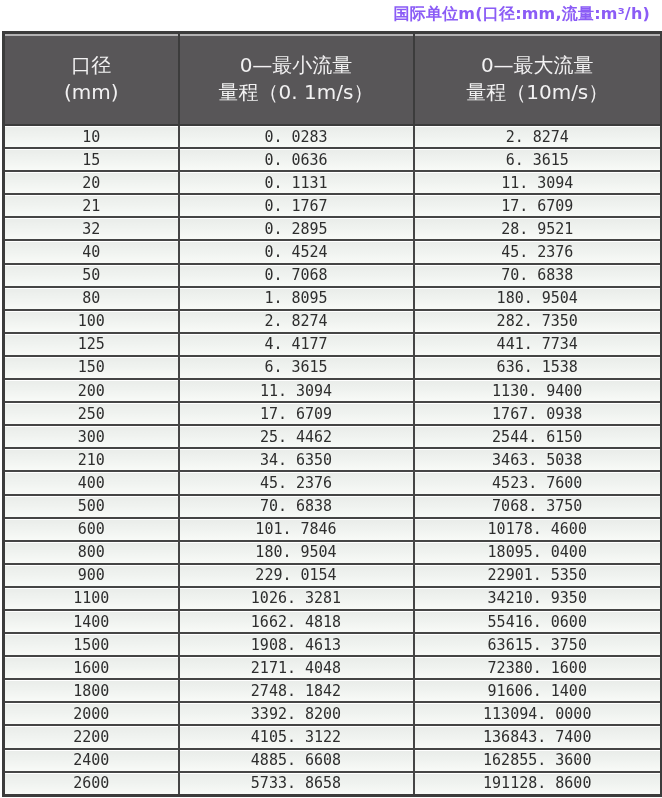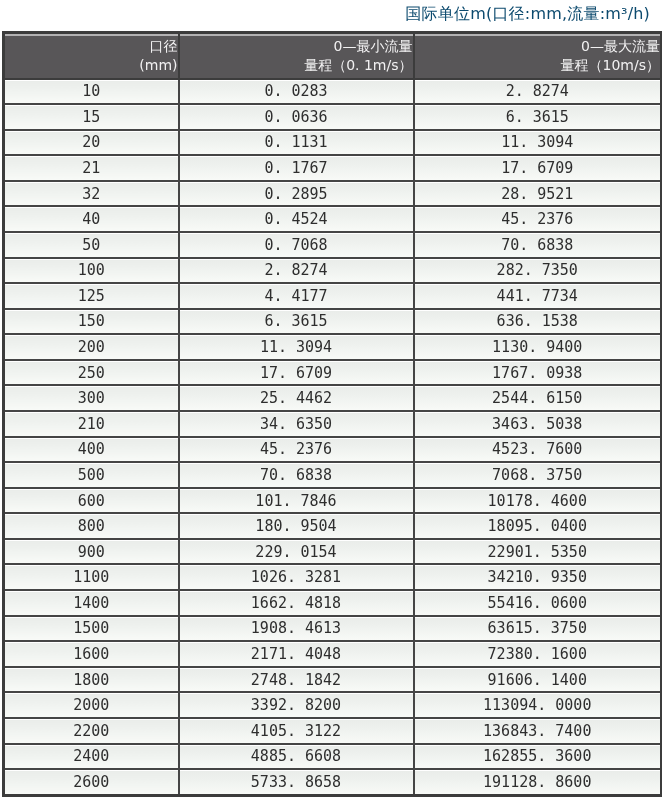--- a/index.html
+++ b/index.html
@@ -13,47 +13,47 @@
     width: 662px;
     height: 798px;
     background: #ffffff;
     overflow: hidden;
   }
   .title {
     position: absolute;
     top: 4px;
     right: 12px;
     font-size: 16px;
-    font-weight: 400;
-    color: #0c4a6e;
+    font-weight: 700;
+    color: #8b5cf6;
     letter-spacing: 0.2px;
     white-space: nowrap;
   }
   table.flow-table {
     position: absolute;
     left: 2px;
     top: 31px;
     width: 658px;
     height: 766px;
     table-layout: fixed;
     border-collapse: collapse;
     border: 3px solid var(--border, #3c3c3c);
   }
   thead tr { height: 46px; }
   th {
     background: var(--header-bg, #585658);
     color: var(--header-text, #f2f1f2);
     font-weight: normal;
-    font-size: 14px;
+    font-size: 20px;
     line-height: 1.35;
-    text-align: right;
+    text-align: center;
     vertical-align: middle;
     border: 2px solid var(--border, #3c3c3c);
     box-shadow: inset 0 2px 0 rgba(255,255,255,0.55);
-    padding: 2px 0;
+    padding: 18px 0;
   }
   th .h-line { display: block; }
   td {
     border: 2px solid #454545;
     background: linear-gradient(180deg, #e9ece9 0%, #eff2ef 45%, #f8faf7 100%);
     box-shadow: inset 0 1px 0 #ffffff;
     color: #2e2e2e;
     font-family: "DejaVu Sans Mono", "Liberation Mono", monospace;
     font-size: 15px;
     text-align: center;
@@ -122,20 +122,25 @@
           <td>40</td>
           <td>0. 4524</td>
           <td>45. 2376</td>
         </tr>
         <tr>
           <td>50</td>
           <td>0. 7068</td>
           <td>70. 6838</td>
         </tr>
         <tr>
+          <td>80</td>
+          <td>1. 8095</td>
+          <td>180. 9504</td>
+        </tr>
+        <tr>
           <td>100</td>
           <td>2. 8274</td>
           <td>282. 7350</td>
         </tr>
         <tr>
           <td>125</td>
           <td>4. 4177</td>
           <td>441. 7734</td>
         </tr>
         <tr>

